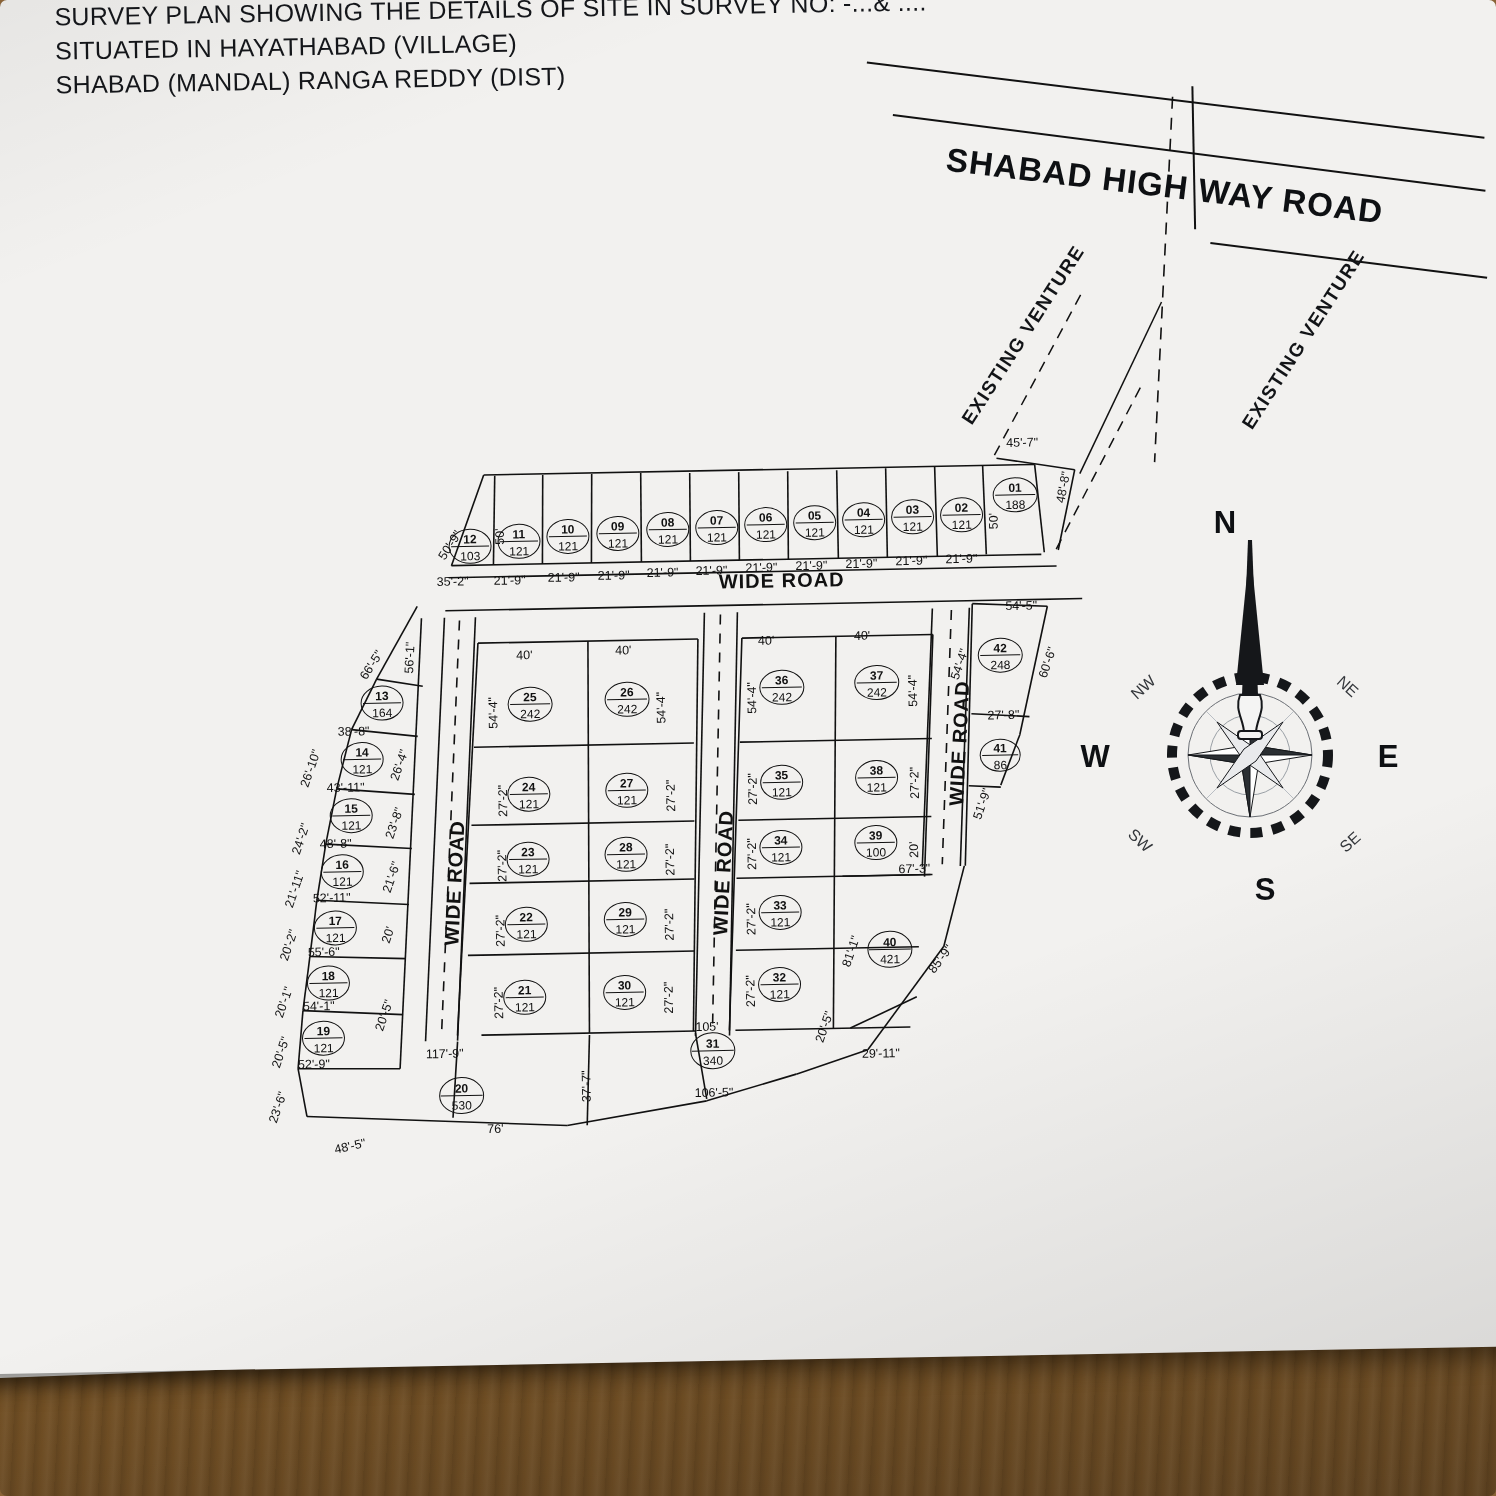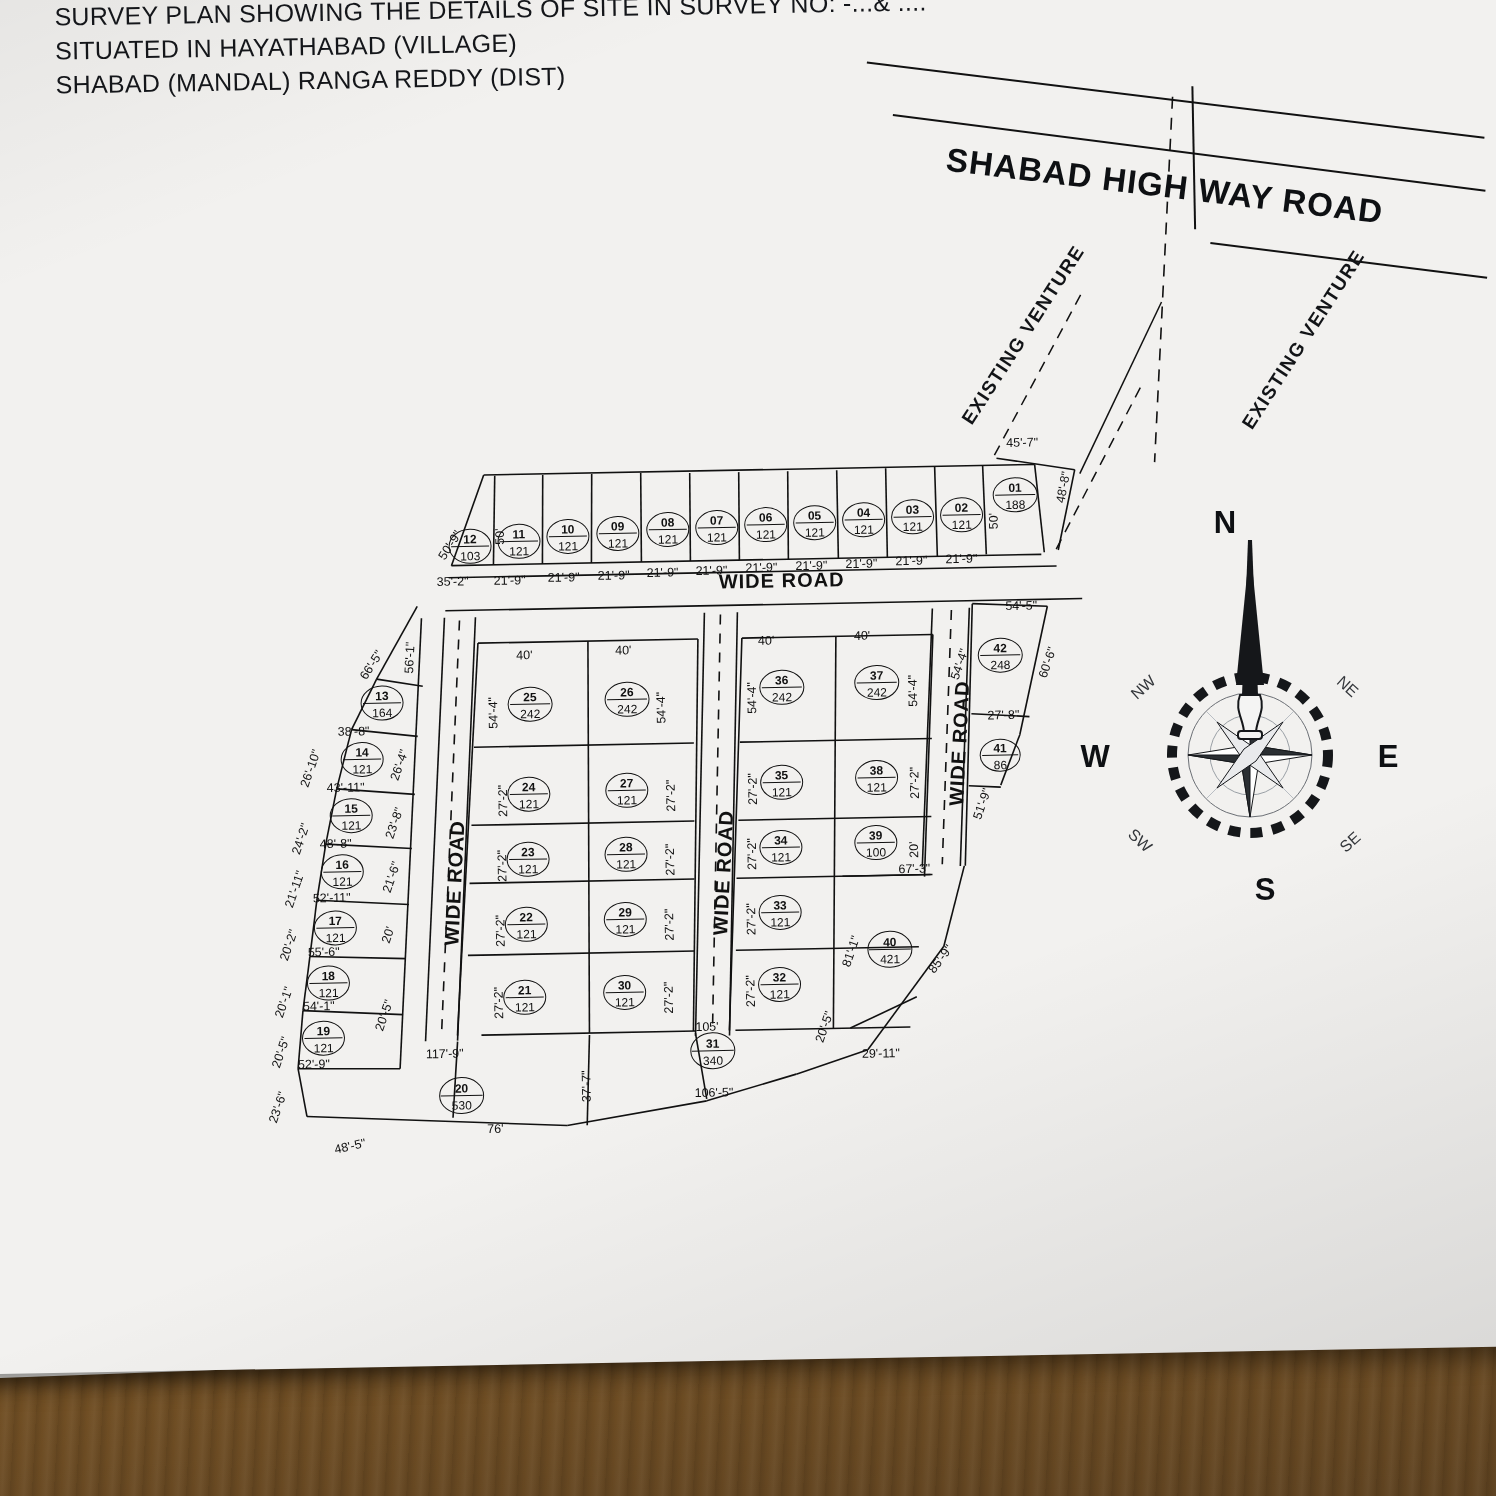--- a/index.html
+++ b/index.html
@@ -1,21 +1,21 @@
 <!DOCTYPE html>
 <html><head>
 <meta charset="utf-8">
 <style>
   html,body{margin:0;padding:0;}
   body{
     width:1496px;height:1496px;overflow:hidden;
     font-family:"Liberation Sans", sans-serif;
     background:#8a6336;
   }
-  #stage{position:relative;width:1496px;height:1496px;overflow:hidden;}
+  #stage{position:relative;width:1496px;height:1496px;overflow:hidden;border-radius:7px;}
 
   
   .desk{position:absolute;left:0;top:0;width:1496px;height:1496px;
         background:linear-gradient(175deg,#6d4c27 0%,#7d5a2e 25%,#936c38 55%,#7a5526 80%,#5e4220 100%);}
   .desk:after{content:"";position:absolute;left:0;top:0;right:0;bottom:0;
         background:repeating-linear-gradient(93deg,rgba(0,0,0,0.10) 0px,rgba(0,0,0,0.0) 7px,rgba(255,255,255,0.045) 14px,rgba(0,0,0,0.06) 22px);}
 
   
   .paper{position:absolute;left:-40px;top:-60px;width:1600px;height:1420px;
          background:#f2f1ef;

